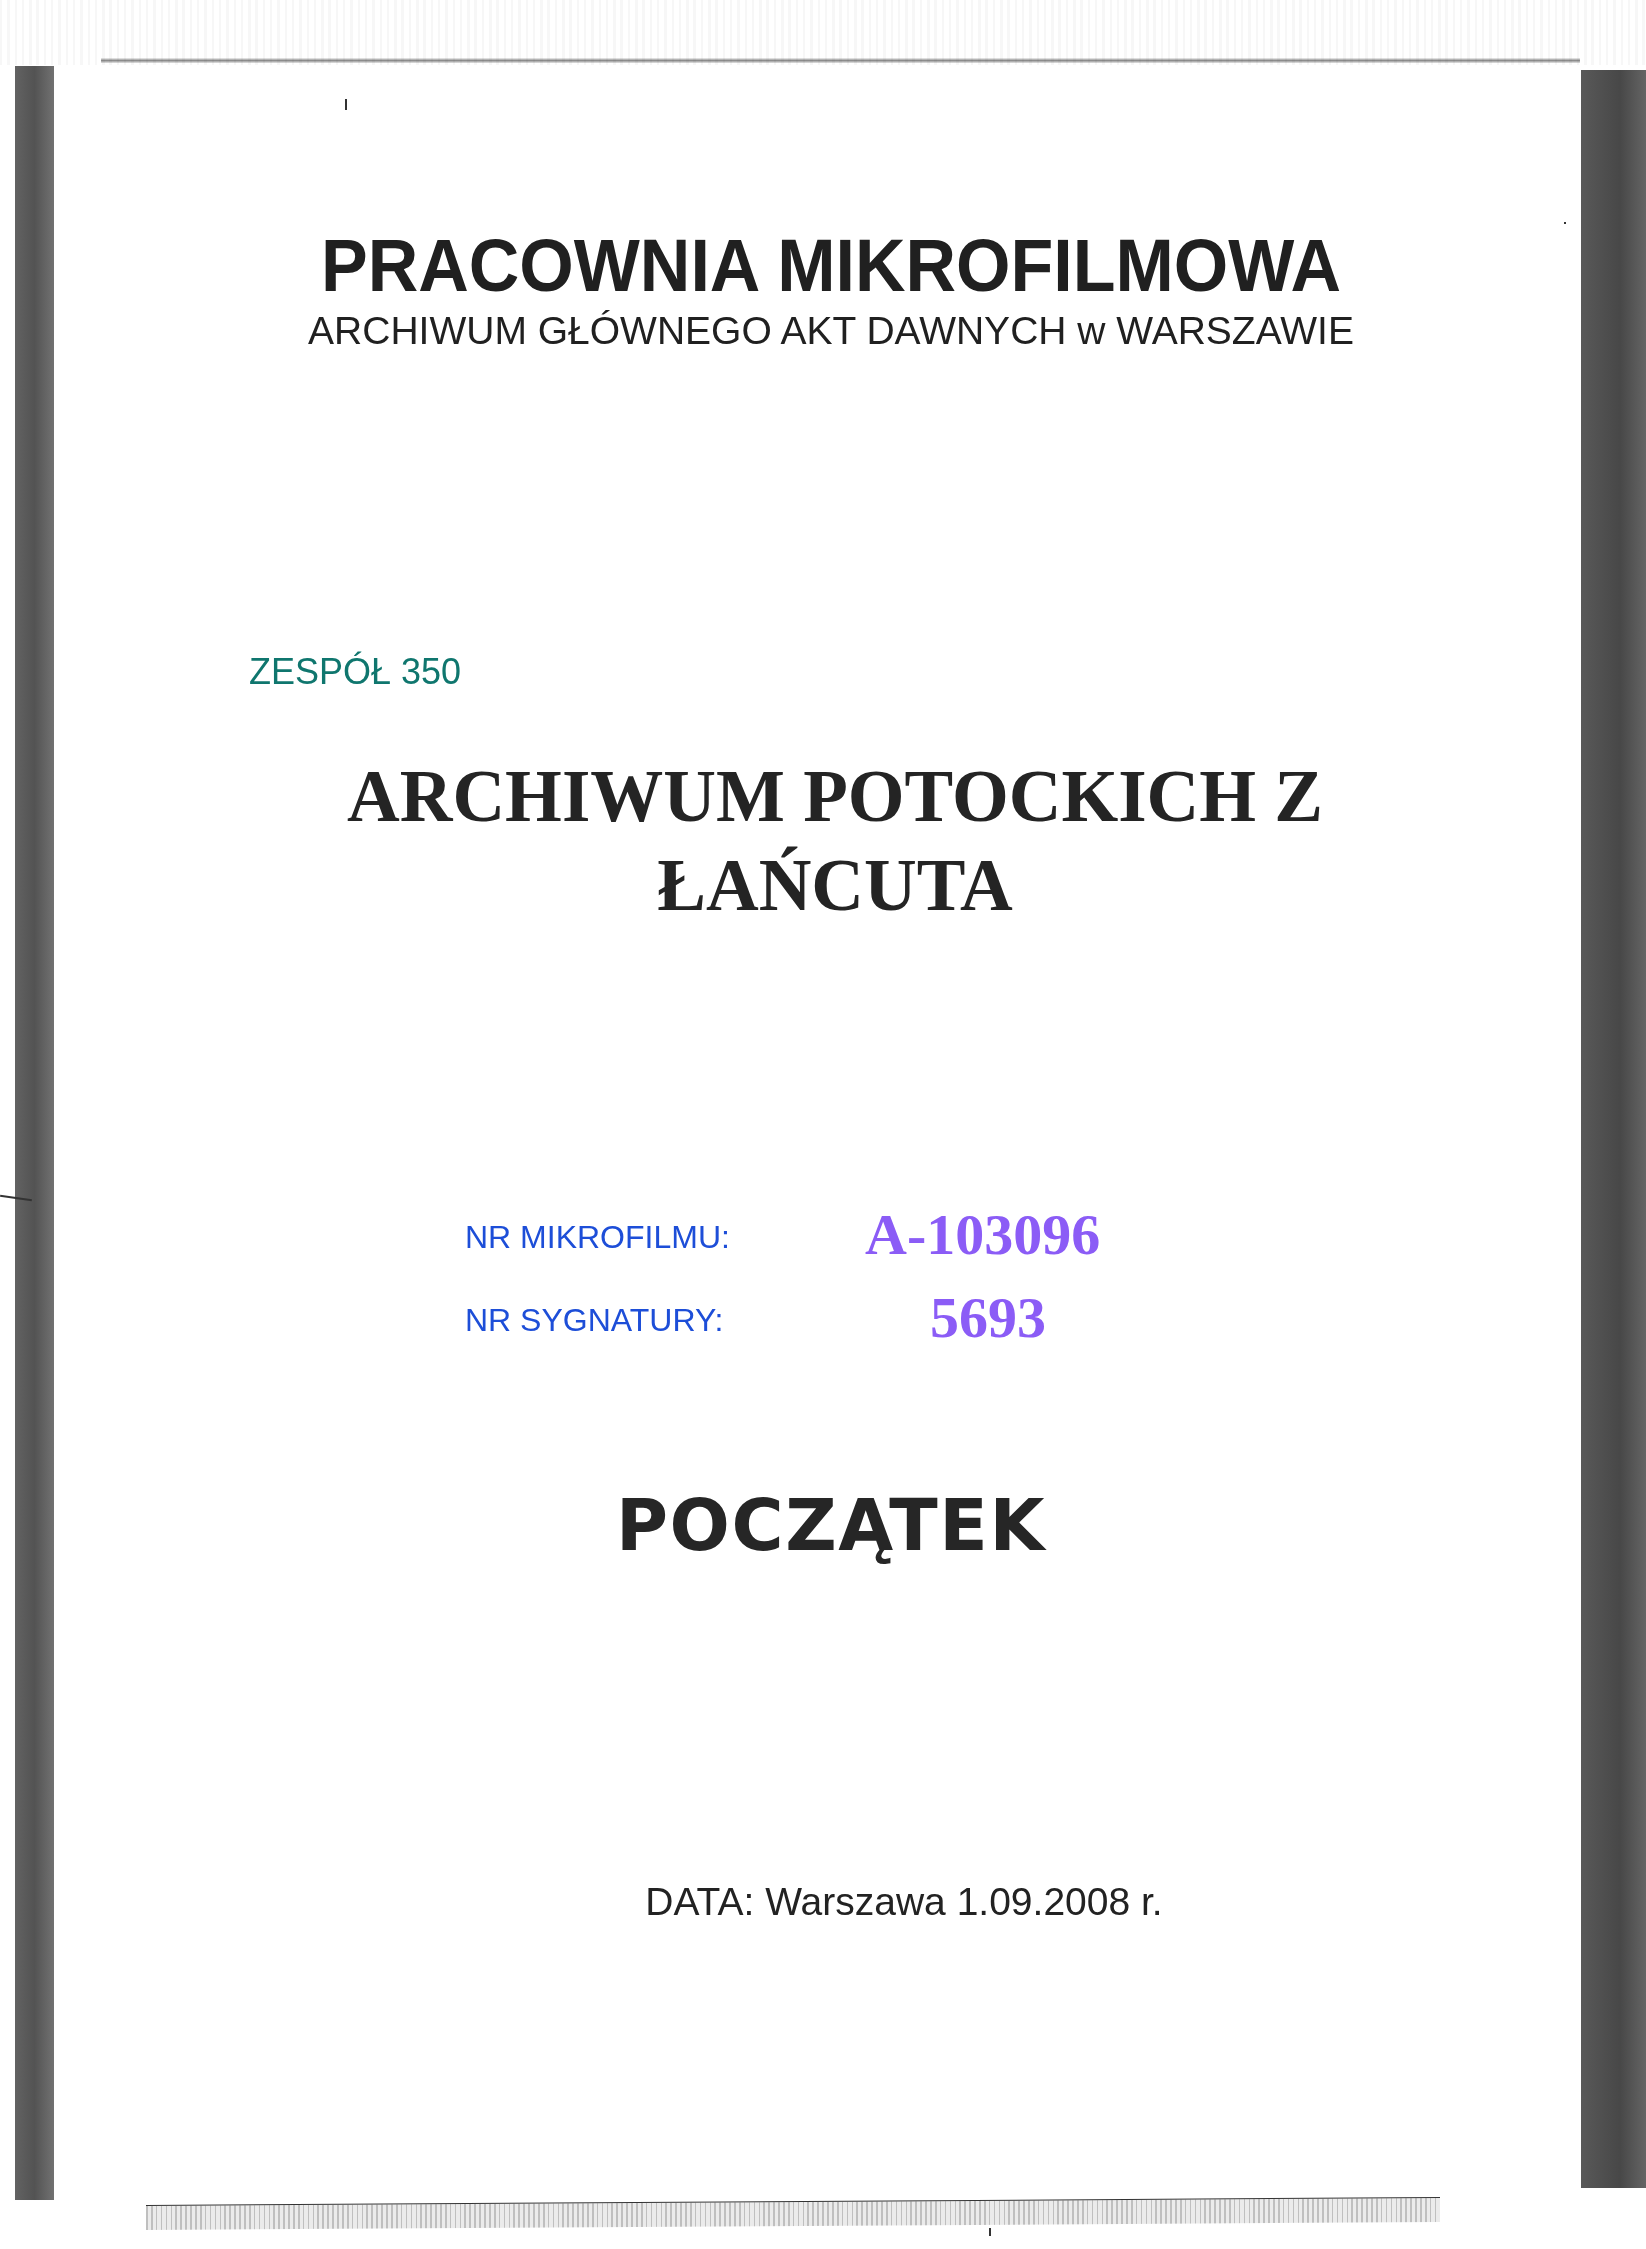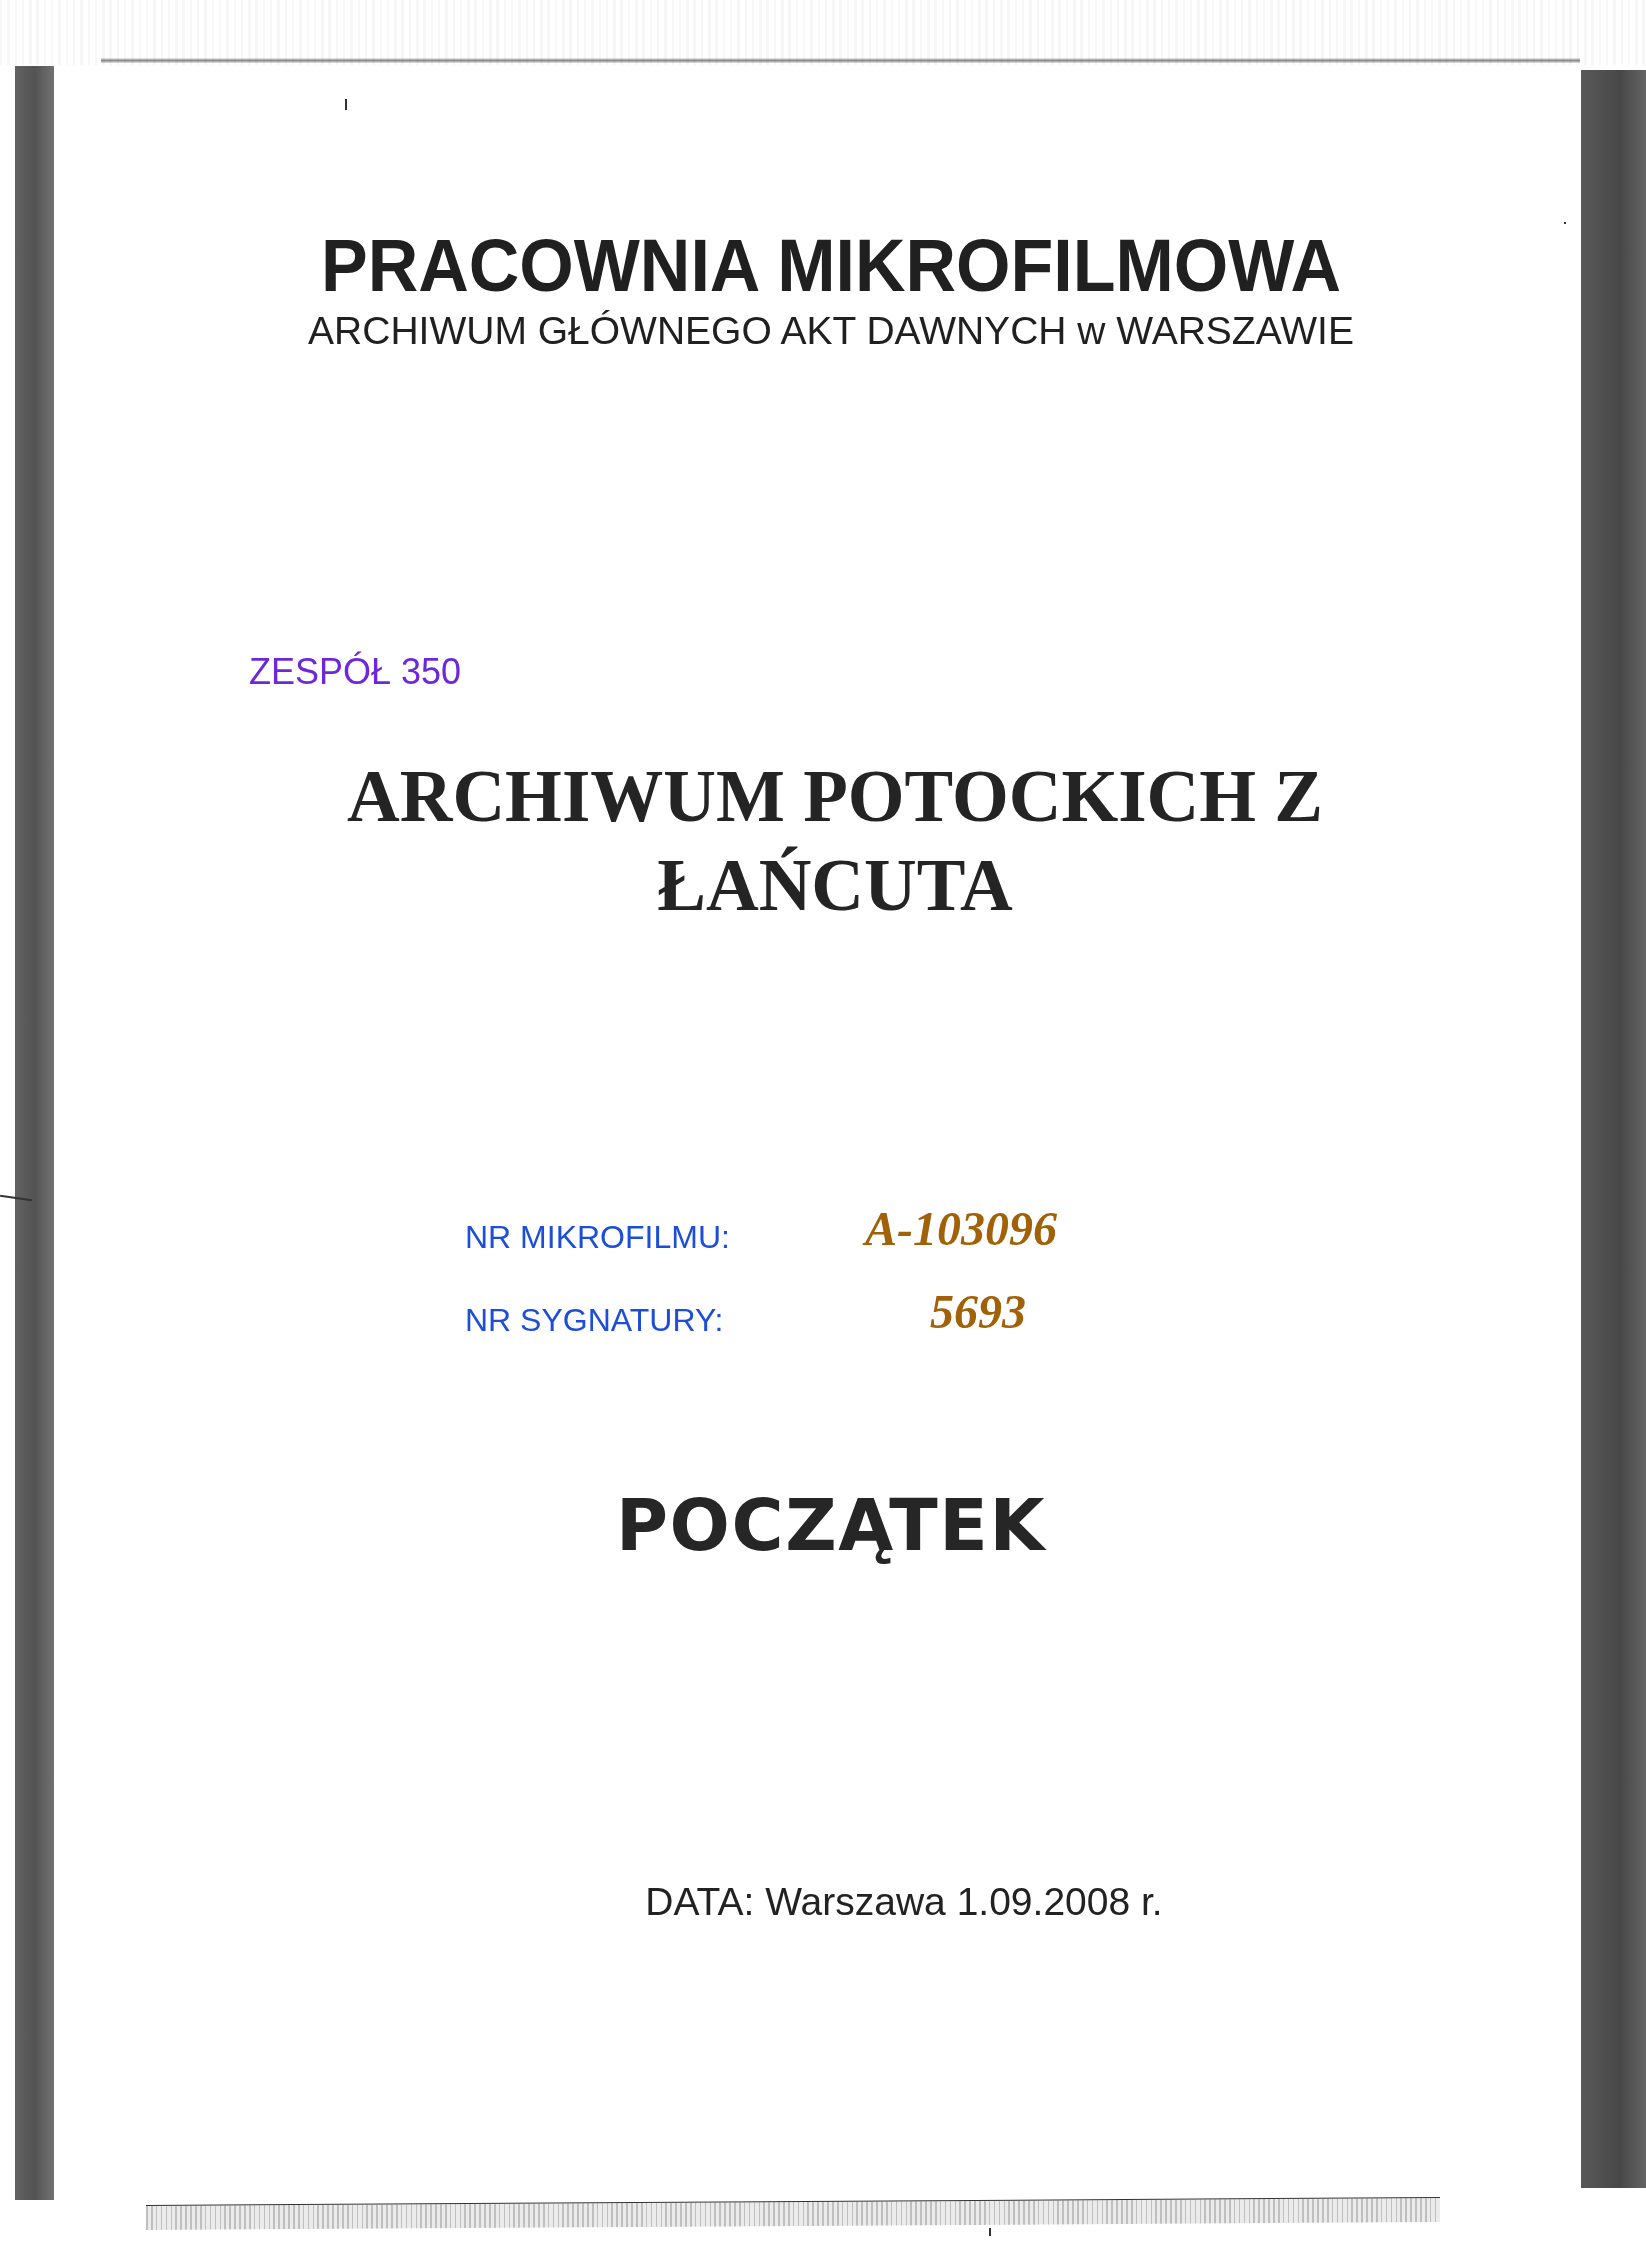--- a/index.html
+++ b/index.html
@@ -35,37 +35,37 @@
   .title {
     left: 0; width: 1646px; text-align: center; top: 226px;
     font-size: 70px; font-weight: bold; letter-spacing: 0px; color: #202020;
     transform: translateX(8px) scaleY(1.05);
   }
   .subtitle {
     left: 0; width: 1646px; text-align: center; top: 309px;
     font-size: 39px; color: #202020; transform: translateX(8px);
   }
   .zespol {
-    left: 249px; top: 651px; font-size: 36px; color: #6d28d9;
+    left: 249px; top: 651px; font-size: 36px; color: #0f766e;
   }
   .fond-title {
     left: 0; width: 1646px; text-align: center;
     font-family: "Liberation Serif", serif; font-weight: bold;
     font-size: 73px; color: #242424; line-height: 89px;
   }
   .fond-1 { top: 752px; transform: translateX(12px); }
   .fond-2 { top: 841px; transform: translateX(12px); }
   .label {
     font-size: 32px; color: #1d4ed8;
   }
   .label-1 { left: 465px; top: 1219px; }
   .label-2 { left: 465px; top: 1302px; }
   .value {
     font-family: "Liberation Serif", serif; font-weight: bold;
-    font-size: 48px; color: #a16207; font-style: italic;
+    font-size: 58px; color: #8b5cf6;
   }
   .value-1 { left: 865px; top: 1201px; }
   .value-2 { left: 930px; top: 1284px; }
   .status {
     left: 0; width: 1646px; text-align: center; top: 1484px;
     font-family: "DejaVu Sans", sans-serif; font-weight: bold;
     font-size: 71px; color: #262626; letter-spacing: 1.6px;
     transform: translateX(8px);
   }
   .date {

